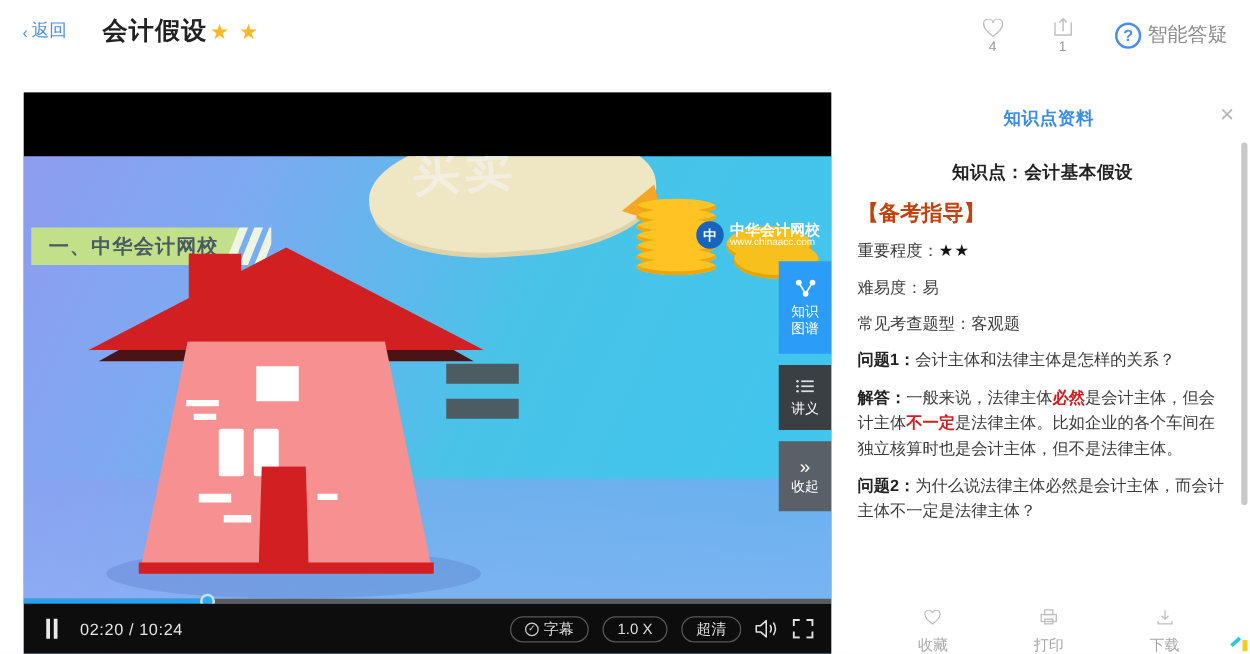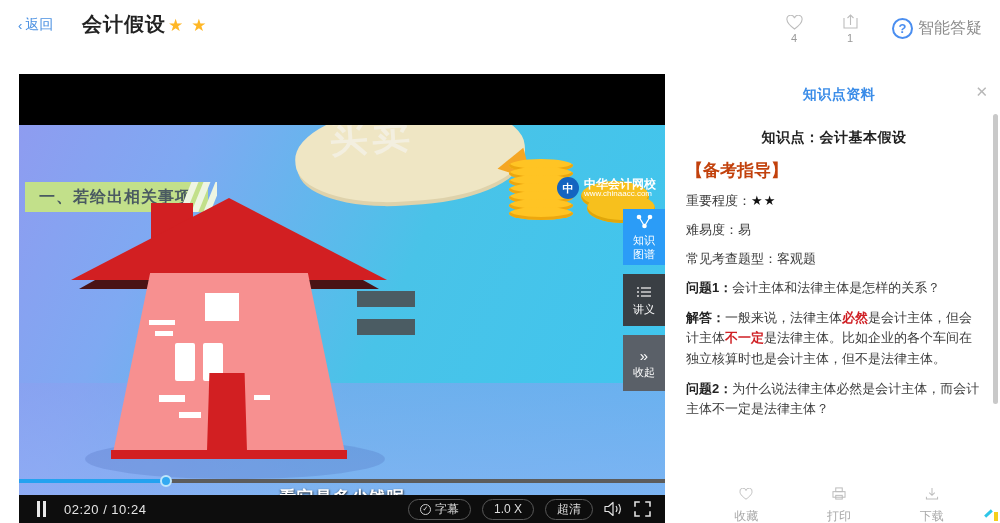--- a/index.html
+++ b/index.html
@@ -145,42 +145,42 @@
 
   .subtitle {
     position: absolute; left: 0; bottom: 14px; width: 100%; text-align: center;
     color: #fff; font-size: 17px; font-weight: bold; letter-spacing: 1px;
     text-shadow: 1px 1px 2px rgba(0,0,0,.65), -1px 1px 2px rgba(0,0,0,.45);
   }
 
   
   .rail { position: absolute; right: 0; top: 135px; width: 42px; }
   .rail-btn {
-    width: 42px; height: 56px; display: flex; flex-direction: column;
+    width: 42px; height: 74px; display: flex; flex-direction: column;
     align-items: center; justify-content: center; gap: 1px;
     color: #fff; cursor: pointer; margin-bottom: 9px;
   }
   .rail-btn .rl { font-size: 11px; line-height: 1.12; text-align: center; }
   .rail-btn .ri { font-size: 15px; line-height: 1; margin-bottom: 2px; }
   .rail-btn.primary { background: #2b9cf7; }
   .rail-btn.dark { background: #3a3f44; height: 52px; }
   .rail-btn.collapse { background: #5a6068; height: 56px; }
 
   
   .progress {
     position: absolute; left: 0; bottom: 40px; width: 646px; height: 4px; background: #5c5c5c;
     cursor: pointer;
   }
   .progress .fill { position: absolute; left: 0; top: 0; height: 4px; width: 22.7%; background: #24a2f0; }
   .progress .knob {
     position: absolute; left: 22.7%; top: -4px; width: 12px; height: 12px;
     border-radius: 50%; background: #33a9f2; border: 2px solid #bfe6fb; margin-left: -6px;
   }
   .controls {
-    position: absolute; left: 0; bottom: 0; width: 646px; height: 28px;
+    position: absolute; left: 0; bottom: 0; width: 646px; height: 40px;
     background: #0d0d0d; display: flex; align-items: center;
   }
   .ctl-pause { margin-left: 18px; display: flex; gap: 3px; cursor: pointer; }
   .ctl-pause i { width: 3px; height: 16px; background: #e9e9e9; display: block; }
   .ctl-time { margin-left: 18px; color: #e4e4e4; font-size: 13px; letter-spacing: .5px; }
   .ctl-right { margin-left: auto; display: flex; align-items: center; gap: 11px; margin-right: 14px; }
   .pill {
     border: 1px solid #585858; border-radius: 11px; height: 21px; padding: 0 11px;
     display: flex; align-items: center; gap: 4px; color: #dedede; font-size: 12px; cursor: pointer;
   }
@@ -289,21 +289,21 @@
           <i style="top:32px"></i>
           <i style="top:40px"></i>
           <i style="top:48px"></i>
       </div>
       <div class="coin-fan">
         <i class="a"></i>
           <i class="b"></i>
       </div>
 
       <div class="banner">
-        <span>一、若给出相关事项</span>
+        <span>一、中华会计网校</span>
       </div>
       <div class="banner-sl">
         <i style="left:2px"></i>
           <i style="left:14px"></i>
           <i style="left:26px"></i>
       </div>
 
       <div class="watermark">
         <span class="wm-logo">中</span>
         <span class="wm-text">

